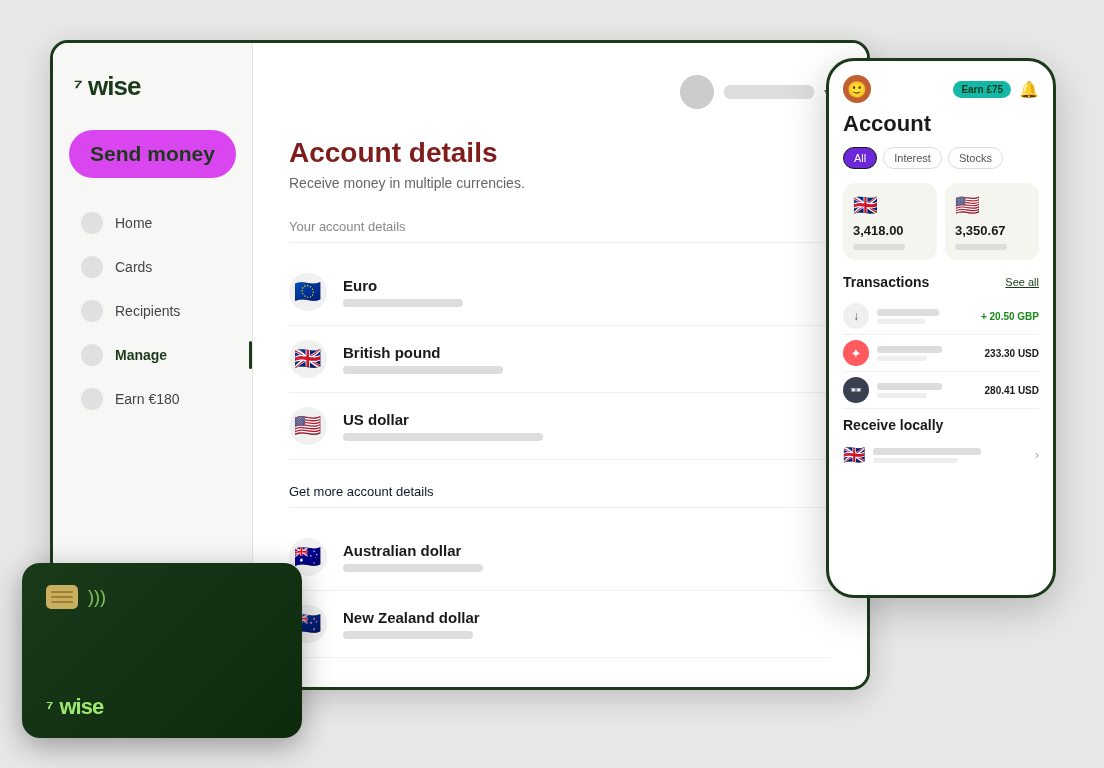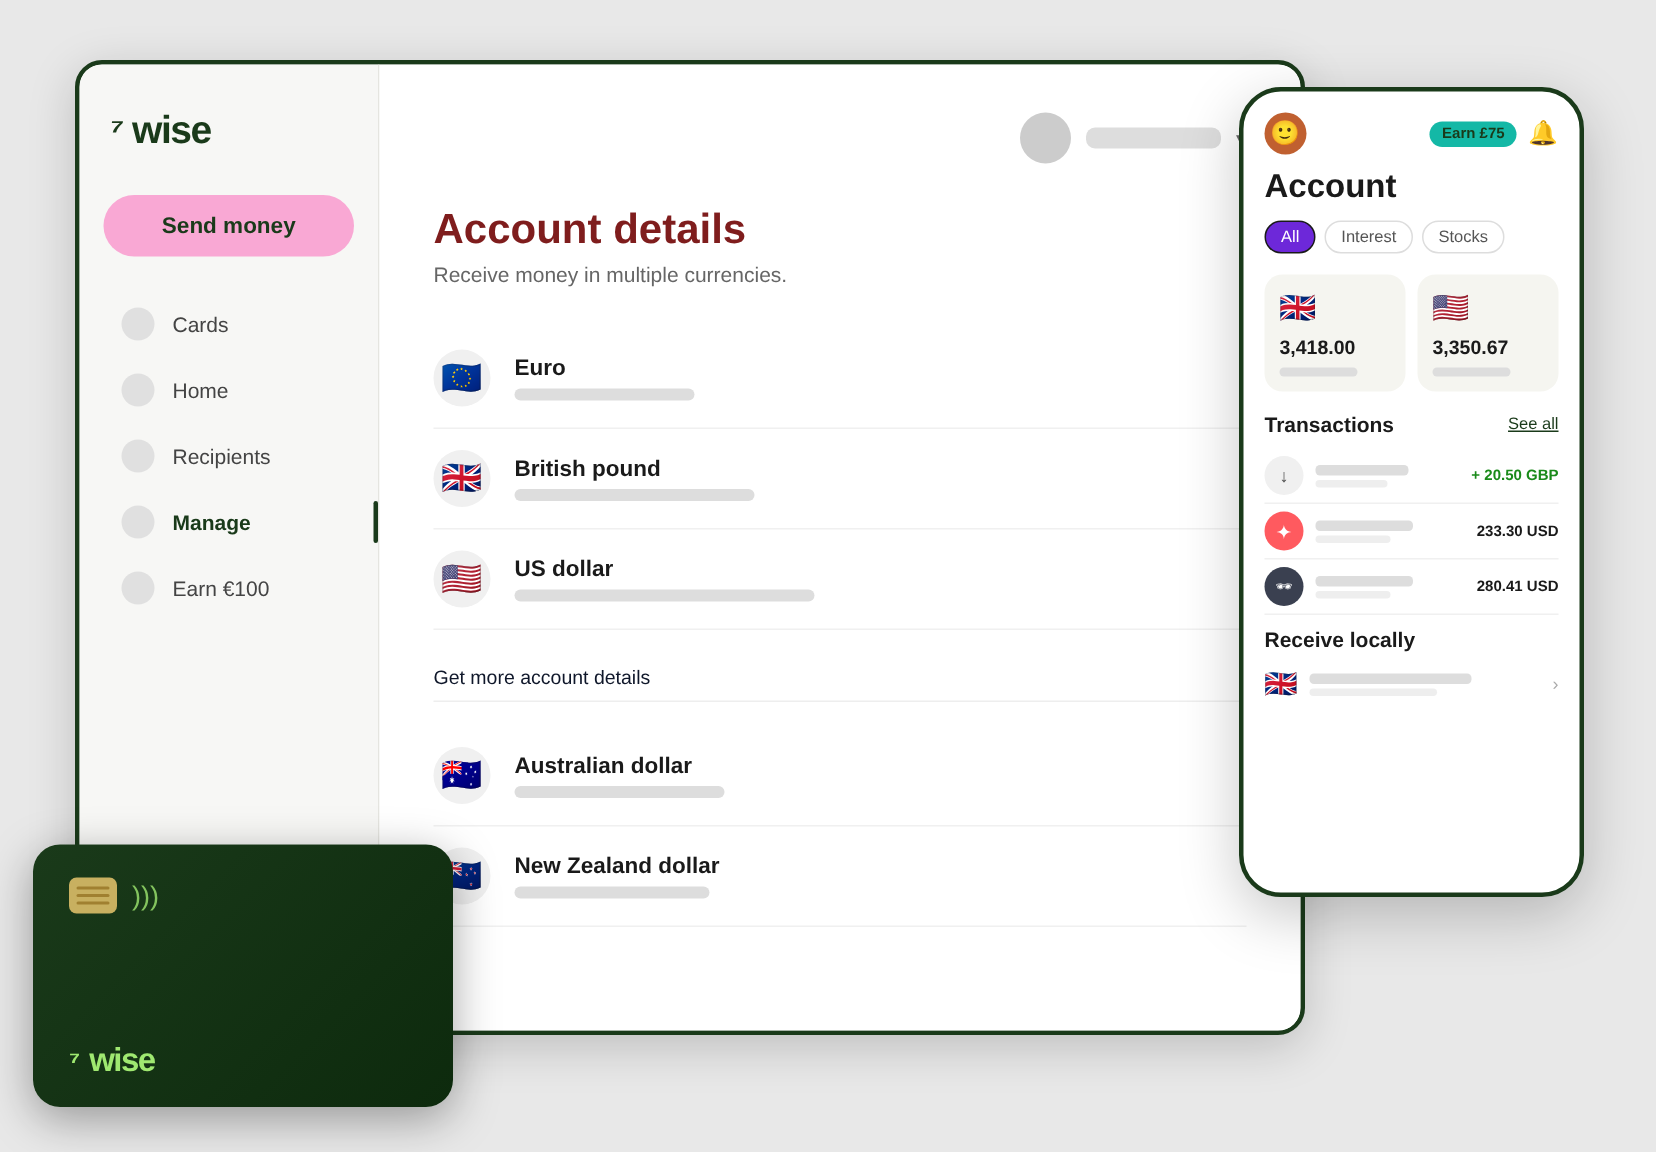--- a/index.html
+++ b/index.html
@@ -66,26 +66,26 @@
     }
 
     .wise-logo-text {
       font-size: 26px;
       font-weight: 800;
       color: #1a3a1a;
       letter-spacing: -1px;
     }
 
     .send-money-btn {
-      background: #f9a8d4;
+      background: #d946ef;
       color: #1a3a1a;
       border: none;
       border-radius: 28px;
       padding: 12px 0;
-      font-size: 15px;
+      font-size: 21px;
       font-weight: 700;
       cursor: pointer;
       text-align: center;
       margin-bottom: 24px;
       width: 100%;
     }
 
     .nav-items {
       display: flex;
       flex-direction: column;
@@ -522,51 +522,52 @@
       <div class="wise-logo">
         <span class="wise-logo-icon">⁷</span>
         <span class="wise-logo-text">wise</span>
       </div>
 
       <button class="send-money-btn">Send money</button>
 
       <div class="nav-items">
         <div class="nav-item">
           <div class="nav-dot"></div>
-          <span>Cards</span>
+          <span>Home</span>
         </div>
         <div class="nav-item">
           <div class="nav-dot"></div>
-          <span>Home</span>
+          <span>Cards</span>
         </div>
         <div class="nav-item">
           <div class="nav-dot"></div>
           <span>Recipients</span>
         </div>
         <div class="nav-item active">
           <div class="nav-dot"></div>
           <span>Manage</span>
         </div>
         <div class="nav-item">
           <div class="nav-dot"></div>
-          <span>Earn €100</span>
+          <span>Earn €180</span>
         </div>
       </div>
     </div>
 
     <div class="main-content">
       <div class="header-row">
         <div class="user-avatar-small"></div>
         <div class="user-name-placeholder"></div>
         <span class="chevron-down">▾</span>
       </div>
 
       <h1 class="page-title">Account details</h1>
       <p class="page-subtitle">Receive money in multiple currencies.</p>
 
+      <div class="section-label">Your account details</div>
 
       <div class="currency-item">
         <div class="flag-circle">🇪🇺</div>
         <div class="currency-info">
           <div class="currency-name">Euro</div>
           <div class="currency-bar short"></div>
         </div>
       </div>
 
       <div class="currency-item">

